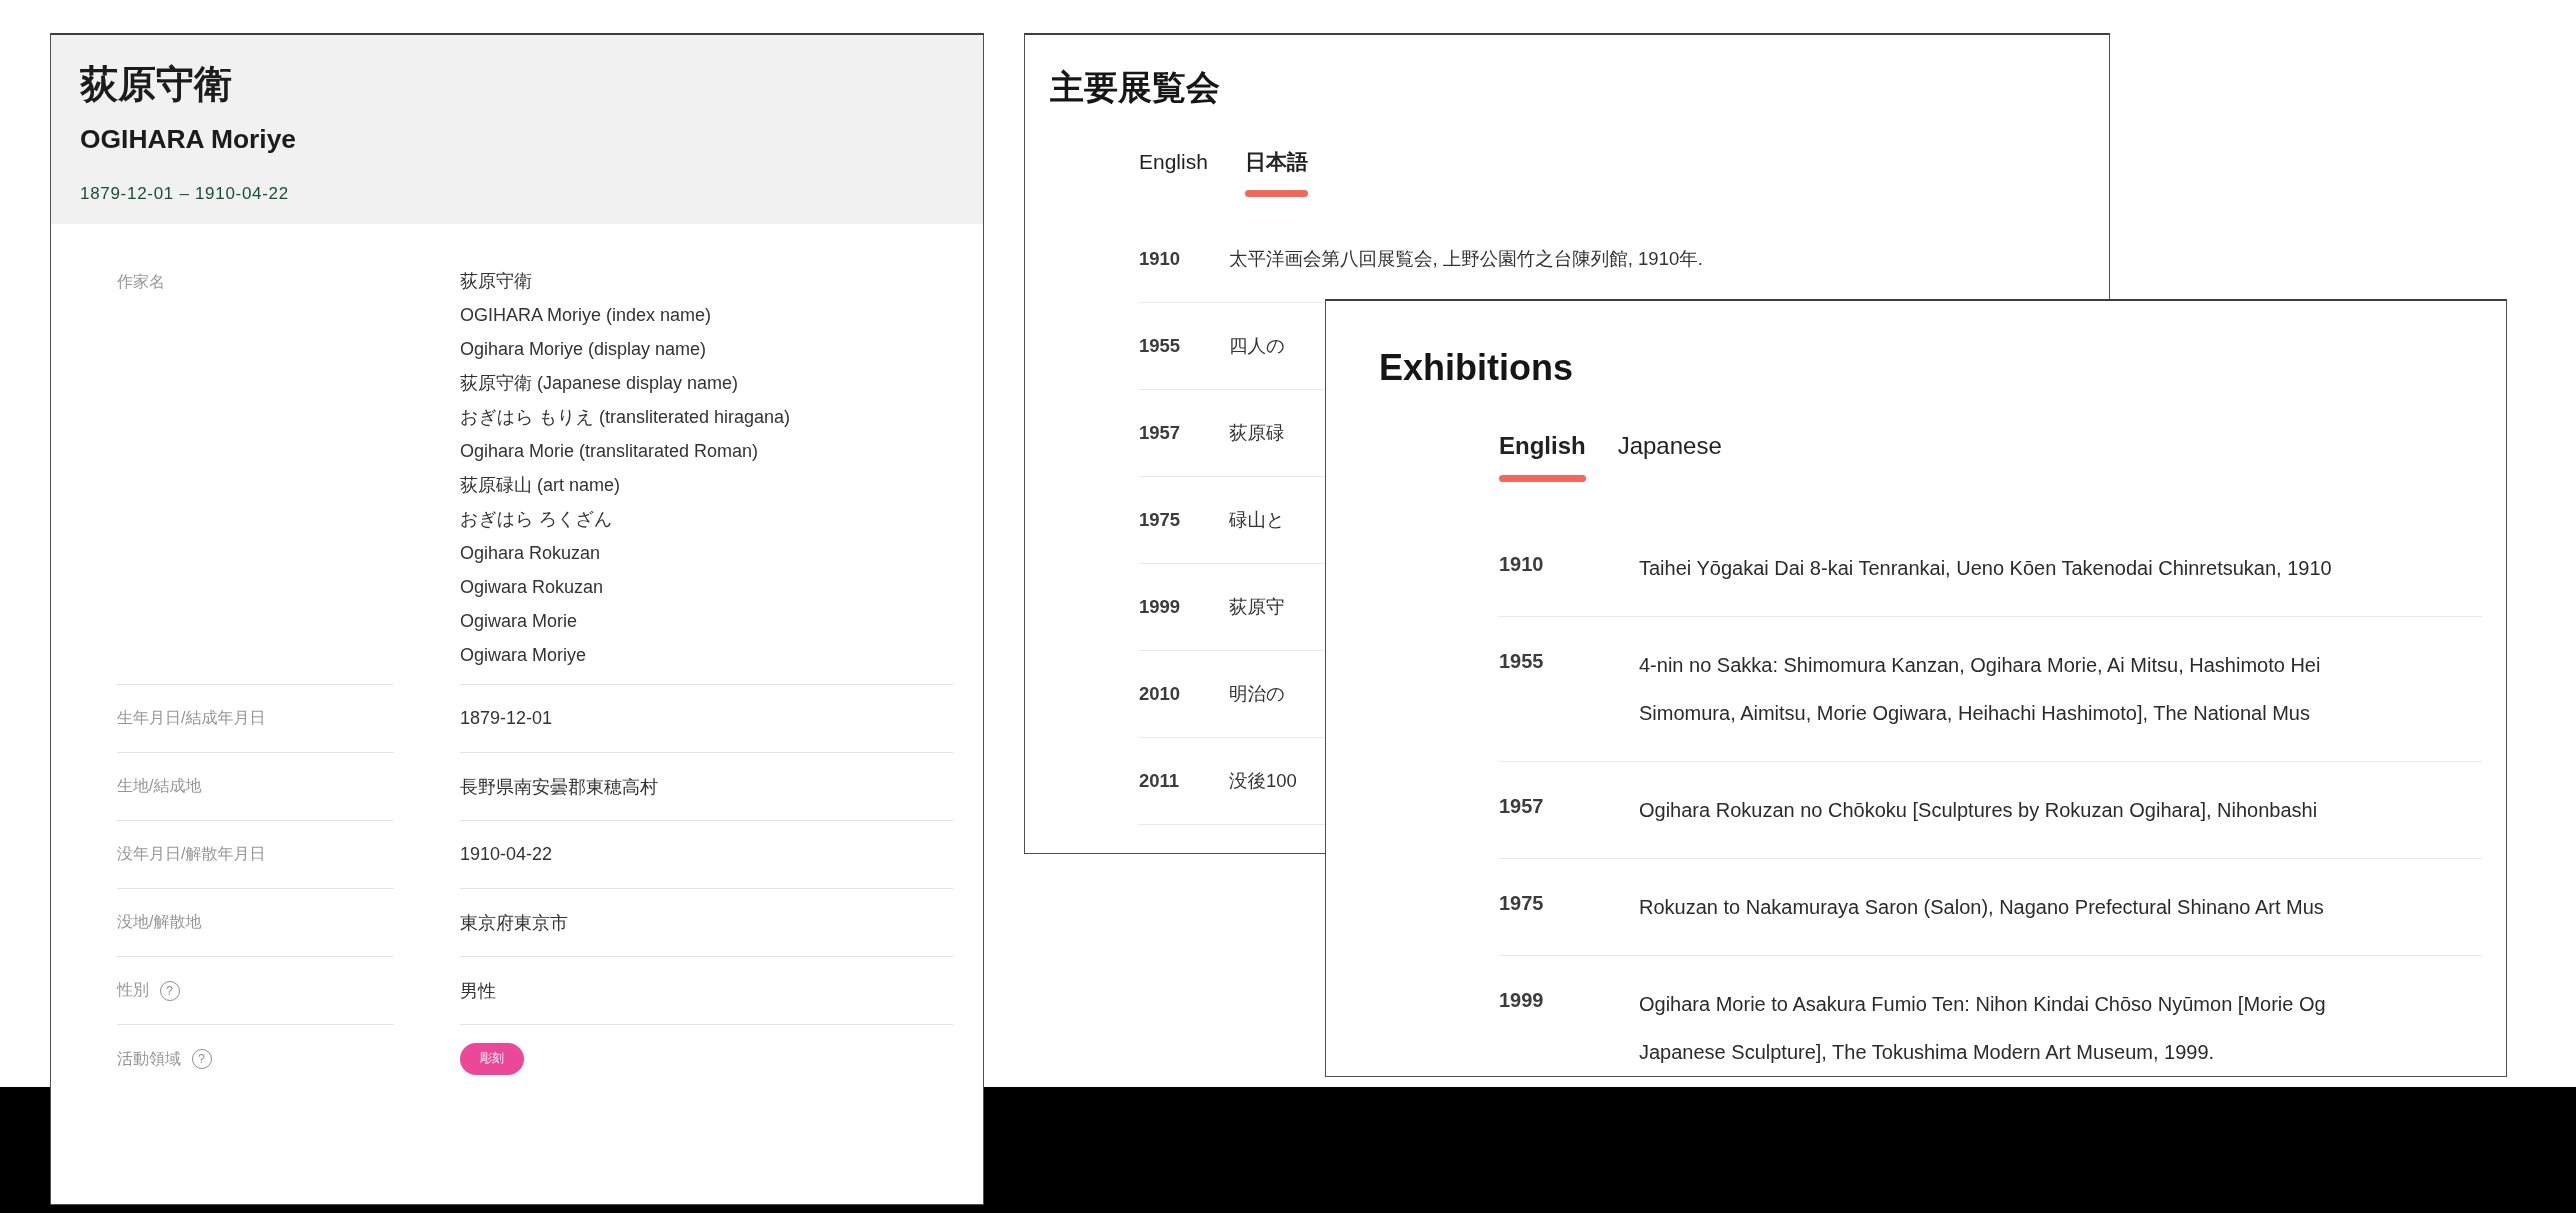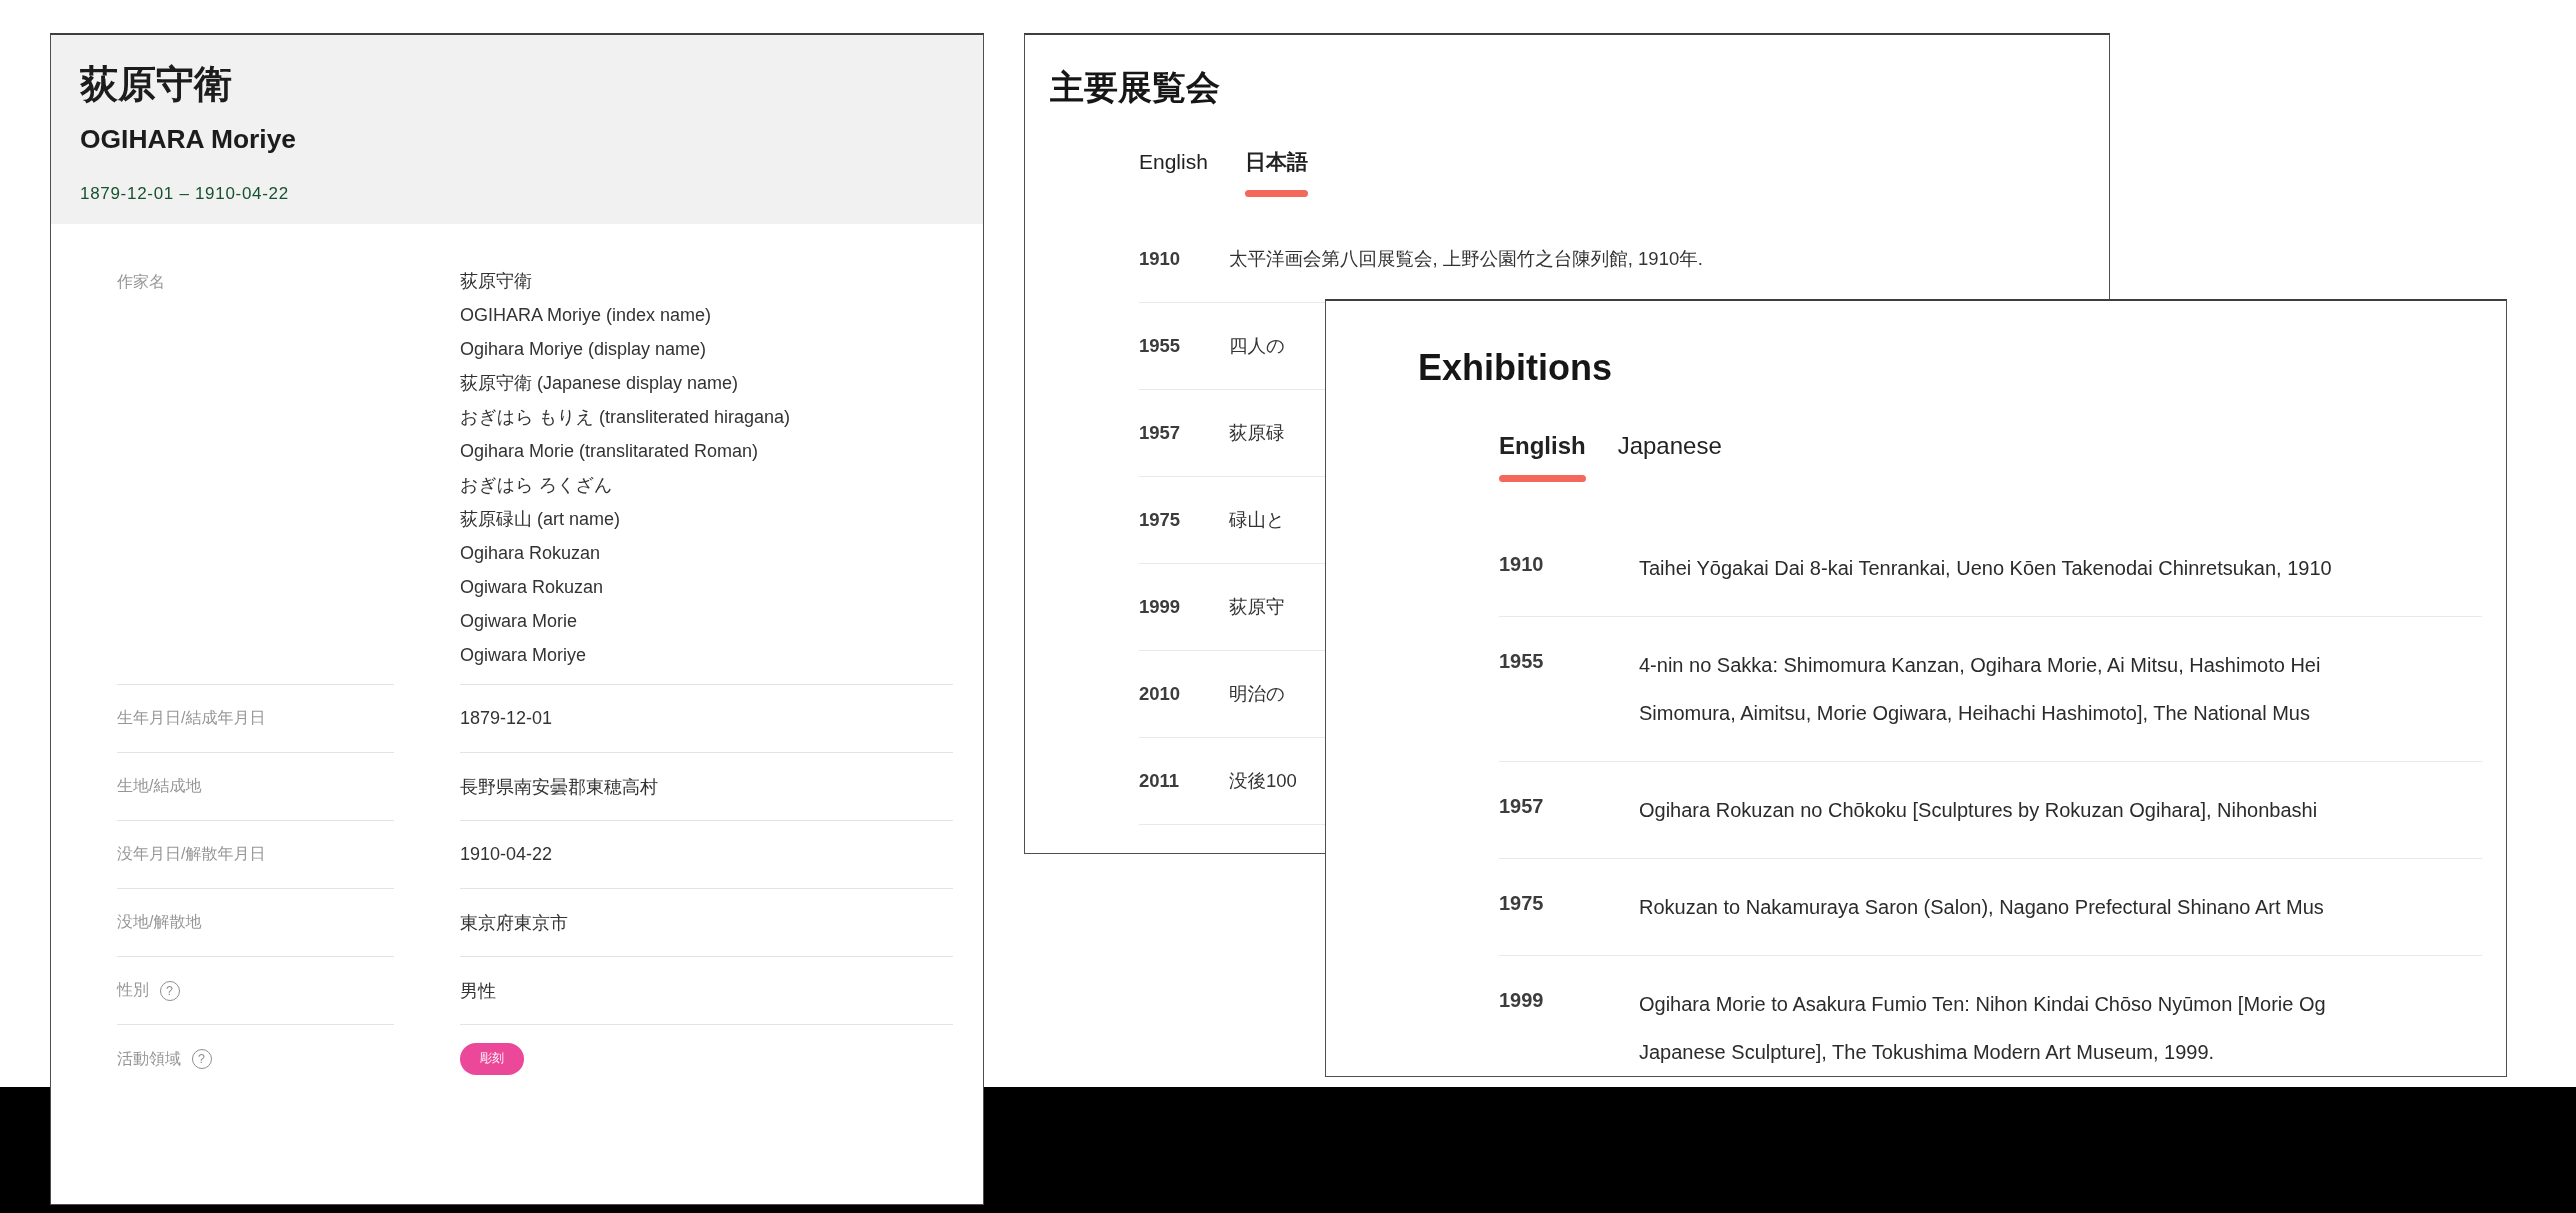--- a/index.html
+++ b/index.html
@@ -50,21 +50,21 @@
 
   
   .panel-mid .ex-title{font-size:34px;margin:30px 0 0 25px;}
   .panel-mid .tabs{margin:38px 0 0 114px;gap:37px;font-size:21px;line-height:26.4px;}
   .panel-mid .rows{margin-top:18.5px;}
   .panel-mid .exrow{margin:0 26.4px 0 114px;height:86px;align-items:center;}
   .panel-mid .exrow .year{width:90px;font-size:18.5px;}
   .panel-mid .exrow .eline{font-size:18.5px;color:#333;}
 
   
-  .panel-right .ex-title{font-size:36px;margin:46px 0 0 92px;}
+  .panel-right .ex-title{font-size:36px;margin:46px 0 0 53px;}
   .panel-right .tabs{margin:42px 0 0 173px;gap:32px;font-size:24px;line-height:29px;}
   .panel-right .rows{margin-top:38px;}
   .panel-right .exrow{margin:0 24px 0 173px;padding:24px 0;align-items:flex-start;}
   .panel-right .exrow .year{width:140px;font-size:20px;padding-top:9.2px;}
   .panel-right .exrow .eline{font-size:20px;color:#2b2b2b;line-height:48px;}
 </style>
 </head>
 <body>
 
 <div class="canvas">
@@ -78,22 +78,22 @@
     <div class="fields" id="profile-fields">
         <div class="frow names">
           <div class="fl">作家名</div>
           <div class="fv">
             <div class="nline">荻原守衛</div>
             <div class="nline">OGIHARA Moriye (index name)</div>
             <div class="nline">Ogihara Moriye (display name)</div>
             <div class="nline">荻原守衛 (Japanese display name)</div>
             <div class="nline">おぎはら もりえ (transliterated hiragana)</div>
             <div class="nline">Ogihara Morie (translitarated Roman)</div>
+            <div class="nline">荻原碌山 (art name)</div>
             <div class="nline">おぎはら ろくざん</div>
-            <div class="nline">荻原碌山 (art name)</div>
             <div class="nline">Ogihara Rokuzan</div>
             <div class="nline">Ogiwara Rokuzan</div>
             <div class="nline">Ogiwara Morie</div>
             <div class="nline">Ogiwara Moriye</div>
           </div>
         </div>
         <div class="frow">
           <div class="fl">
             <span>生年月日/結成年月日</span>
           </div>

